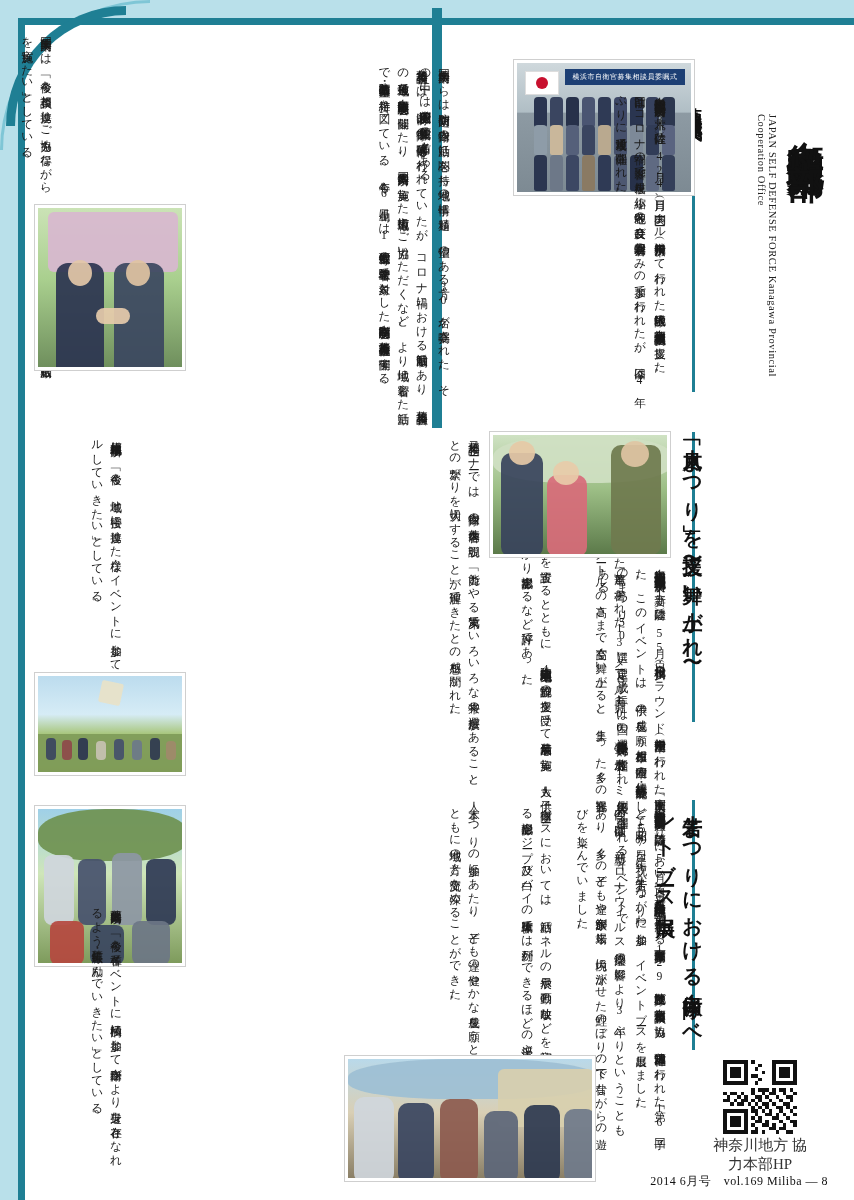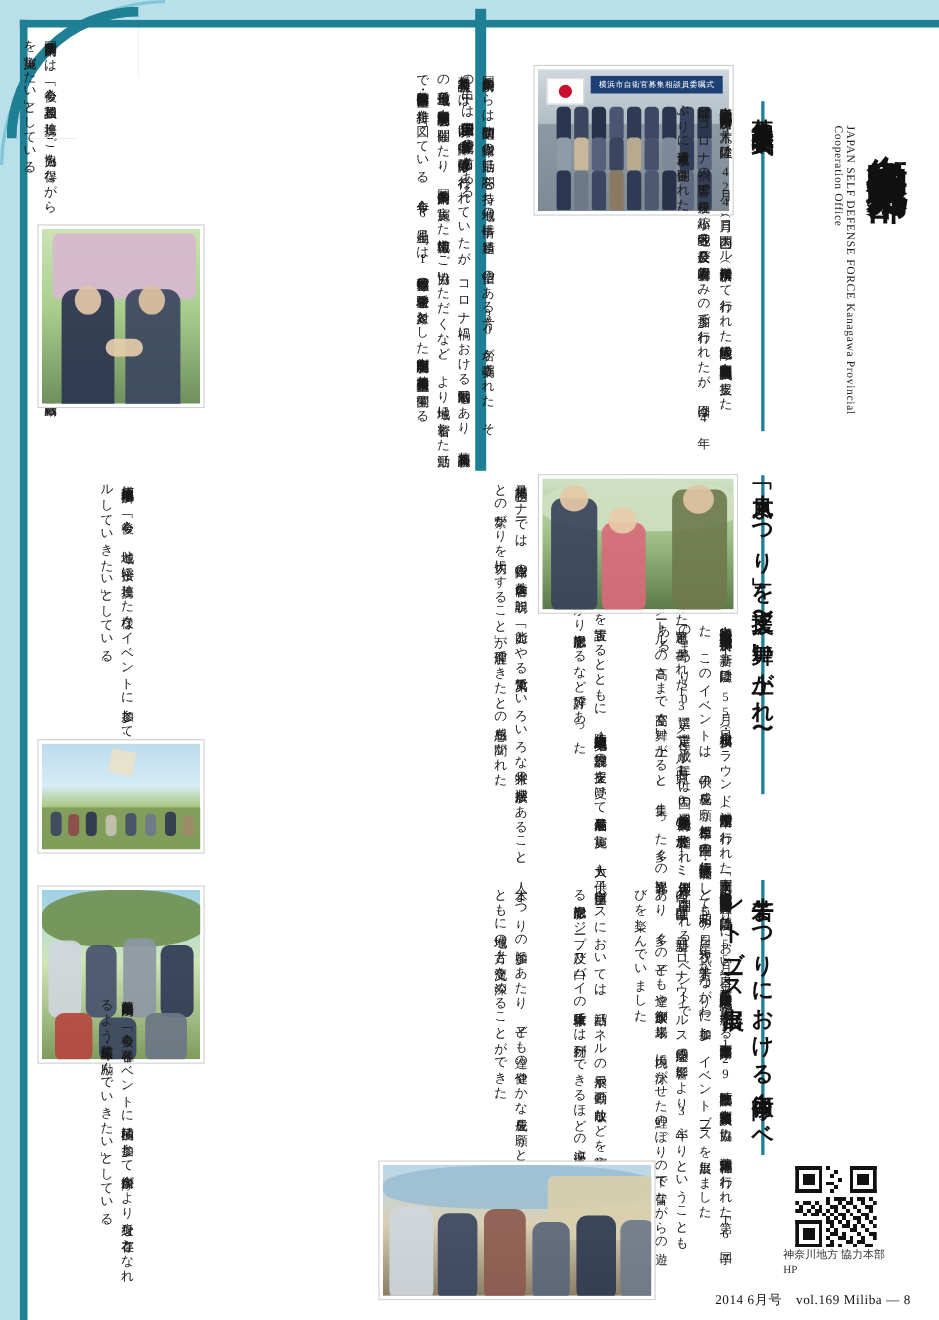--- a/index.html
+++ b/index.html
@@ -174,22 +174,23 @@
   
   .qr-box {
     position: absolute;
     left: 723px; top: 1060px; width: 74px; height: 74px;
     background: #ffffff;
   }
   .qr-cap {
     position: absolute;
     left: 712px; top: 1136px;
     width: 96px;
-    font-size: 10px;
+    font-size: 15px;
     line-height: 1.25;
+    text-align: center;
     color: #333;
   }
   .footer {
     position: absolute;
     right: 26px; bottom: 10px;
     font-size: 12px;
     color: #111;
     font-family: "Liberation Serif", serif;
     letter-spacing: .5px;
   }
@@ -208,21 +209,21 @@
   <div class="corner-arc"></div>
   <div class="teal-vert"></div>
 
 
   <div class="vt title-main">自衛隊神奈川地方協力本部</div>
   <div class="vt-mixed title-sub-en">JAPAN SELF DEFENSE FORCE Kanagawa Provincial Cooperation Office</div>
 
   <div class="sec-rule" style="left:692px; top:92px; height:300px;"></div>
   <div class="vt sec-head" style="right:147px; top:92px; height:230px;">募集相談員委嘱式</div>
 
-  <div class="photo p1" style="left:486px; top:60px; width:180px; height:135px;">
+  <div class="photo p1" style="left:514px; top:60px; width:180px; height:135px;">
     <div class="ph-inner">
       <div class="flag"></div>
       <div class="banner">横浜市自衛官募集相談員委嘱式</div>
       <div class="row" style="top:34px;">
         <span class="pers" style="height:30px;background:#2a3550;"></span>
         <span class="pers" style="height:30px;background:#3a4560;"></span>
         <span class="pers" style="height:30px;background:#27314a;"></span>
         <span class="pers" style="height:30px;background:#4a5572;"></span>
         <span class="pers" style="height:30px;background:#2f3a55;"></span>
         <span class="pers" style="height:30px;background:#3d4766;"></span>

